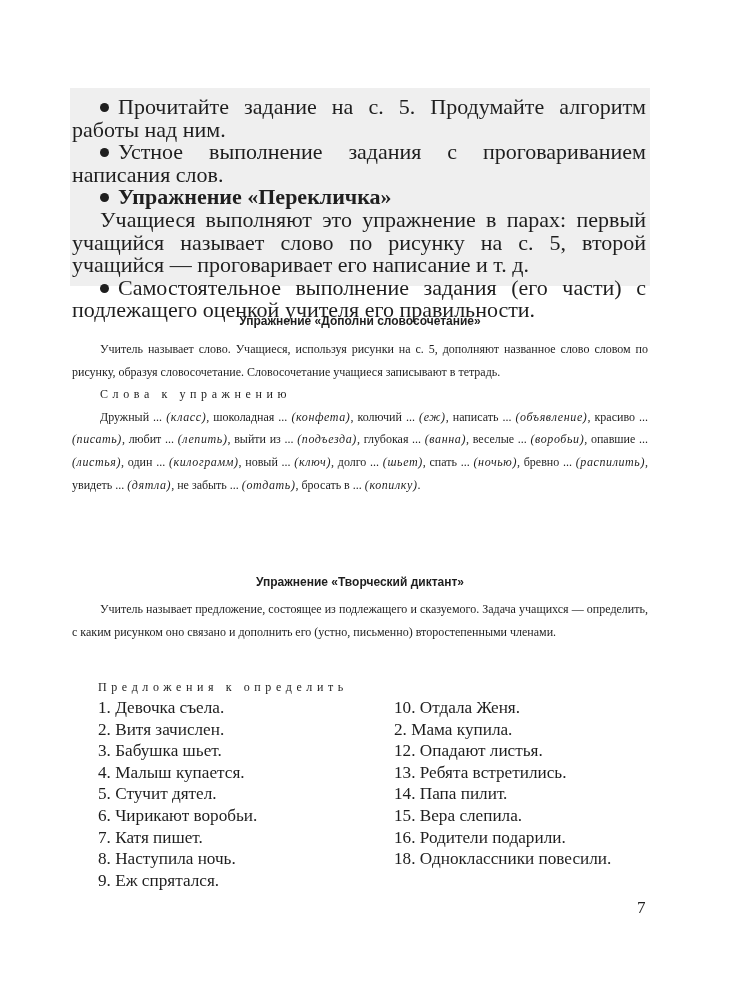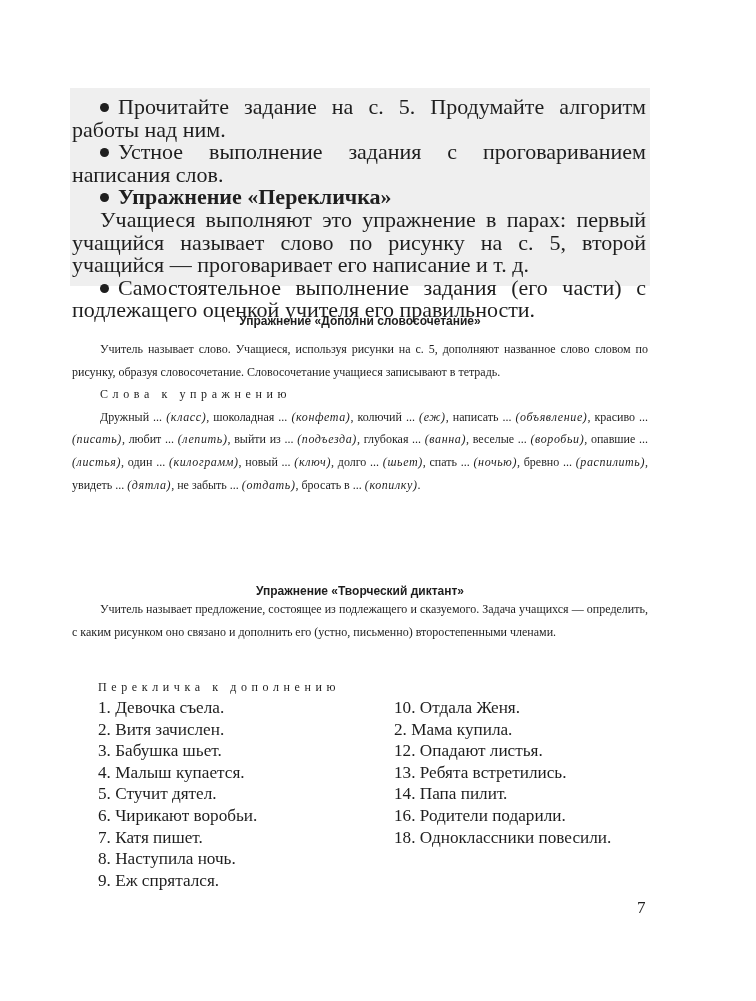--- a/index.html
+++ b/index.html
@@ -39,46 +39,47 @@
 </div>
 
 <div class="heading" style="top:314px;">Упражнение «Дополни словосочетание»</div>
 
 <div class="section" style="top:338px;">
   <p class="p">Учитель называет слово. Учащиеся, используя рисунки на с. 5, дополняют названное слово словом по рисунку, образуя словосочетание. Словосочетание учащиеся записывают в тетрадь.</p>
   <p class="spaced">Слова к упражнению</p>
   <p class="p" id="pairs"><span>Дружный ... </span><span class="it">(класс)</span>, <span>шоколадная ... </span><span class="it">(конфета)</span>, <span>колючий ... </span><span class="it">(еж)</span>, <span>написать ... </span><span class="it">(объявление)</span>, <span>красиво ... </span><span class="it">(писать)</span>, <span>любит ... </span><span class="it">(лепить)</span>, <span>выйти из ... </span><span class="it">(подъезда)</span>, <span>глубокая ... </span><span class="it">(ванна)</span>, <span>веселые ... </span><span class="it">(воробьи)</span>, <span>опавшие ... </span><span class="it">(листья)</span>, <span>один ... </span><span class="it">(килограмм)</span>, <span>новый ... </span><span class="it">(ключ)</span>, <span>долго ... </span><span class="it">(шьет)</span>, <span>спать ... </span><span class="it">(ночью)</span>, <span>бревно ... </span><span class="it">(распилить)</span>, <span>увидеть ... </span><span class="it">(дятла)</span>, <span>не забыть ... </span><span class="it">(отдать)</span>, <span>бросать в ... </span><span class="it">(копилку)</span>.</p>
 </div>
 
-<div class="heading" style="top:575px;margin-top:9px;">Упражнение «Творческий диктант»</div>
+<div class="heading" style="top:575px;">Упражнение «Творческий диктант»</div>
 
 <div class="section" style="top:598px;">
   <p class="p">Учитель называет предложение, состоящее из подлежащего и сказуемого. Задача учащихся — определить, с каким рисунком оно связано и дополнить его (устно, письменно) второстепенными членами.</p>
 </div>
 
 <div class="section" style="top:676px; left:98px;">
-  <p class="spaced" style="text-indent:0;">Перекличка к дополнению</p>
+  <p class="spaced" style="text-indent:0;">Предложения к определить</p>
 </div>
 
 <div class="cols">
   <div class="col left" id="col-left">
       <div>1. Девочка съела.</div>
       <div>2. Витя зачислен.</div>
       <div>3. Бабушка шьет.</div>
       <div>4. Малыш купается.</div>
       <div>5. Стучит дятел.</div>
       <div>6. Чирикают воробьи.</div>
       <div>7. Катя пишет.</div>
       <div>8. Наступила ночь.</div>
       <div>9. Еж спрятался.</div>
     </div>
   <div class="col right" id="col-right">
       <div>10. Отдала Женя.</div>
       <div>2. Мама купила.</div>
       <div>12. Опадают листья.</div>
       <div>13. Ребята встретились.</div>
       <div>14. Папа пилит.</div>
+      <div>15. Вера слепила.</div>
       <div>16. Родители подарили.</div>
       <div>18. Одноклассники повесили.</div>
     </div>
 </div>
 
 <div class="pagenum">7</div>
 
 </body></html>

